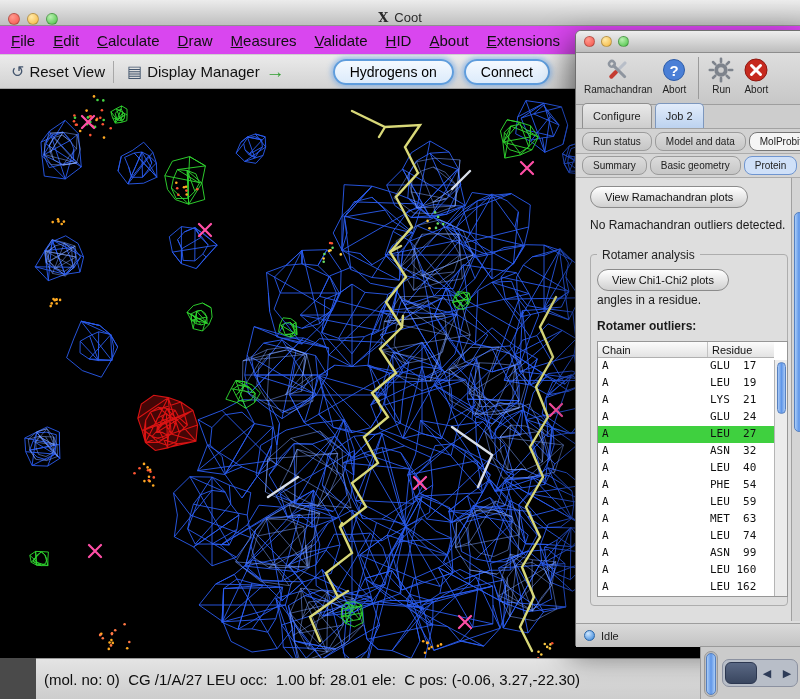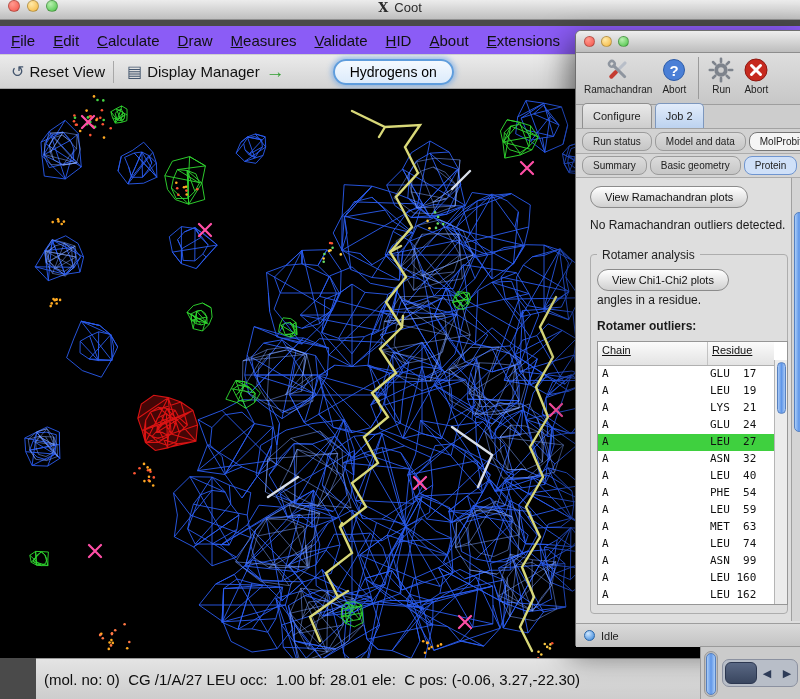--- a/index.html
+++ b/index.html
@@ -1,31 +1,31 @@
 <!DOCTYPE html>
 <html><head>
 <meta charset="utf-8">
 <style>
   *{margin:0;padding:0;box-sizing:border-box;}
   html,body{width:800px;height:699px;}
   body{font-family:"Liberation Sans",sans-serif;background:#222;}
   #canvas{position:relative;width:800px;height:699px;overflow:hidden;background:#4a4a4a;}
 
   
-  .coot-titlebar{position:absolute;left:0;top:0;width:800px;height:20px;
+  .coot-titlebar{position:absolute;left:0;top:0;width:800px;height:26px;
     background:linear-gradient(#ececec,#bfbfbf);border-bottom:1px solid #8f8f8f;
-    display:flex;align-items:flex-start;padding-left:8px;}
+    display:flex;align-items:flex-end;padding-left:8px;}
   .tl{width:12px;height:12px;border-radius:50%;display:inline-block;margin-right:7px;border:1px solid rgba(0,0,0,.25);}
   .tl.red{background:radial-gradient(circle at 35% 30%,#ff9a8f,#f5554a);}
   .tl.yellow{background:radial-gradient(circle at 35% 30%,#ffe9a8,#f5b63c);}
   .tl.green{background:radial-gradient(circle at 35% 30%,#b9f0b0,#47c242);}
   .coot-title{position:absolute;left:0;right:0;text-align:center;font-size:13px;color:#2a2a2a;}
   .x11{font-family:"DejaVu Serif",serif;font-weight:bold;margin-right:6px;}
 
-  .coot-menubar{position:absolute;left:0;top:26px;width:800px;height:29px;background:#8b5cf6;
+  .coot-menubar{position:absolute;left:0;top:26px;width:800px;height:29px;background:#d946ef;
     border-bottom:1px solid #cfcfcf;display:flex;align-items:center;padding-left:2px;}
   .menu-item{font-size:15px;color:#111;padding:4px 9px;cursor:default;white-space:nowrap;}
 
   .coot-toolbar{position:absolute;left:0;top:55px;width:800px;height:34px;
     background:linear-gradient(#ebebeb,#d2d2d2);border-bottom:1px solid #a5a5a5;
     display:flex;align-items:center;padding-left:6px;font-size:15px;color:#111;}
   .tb-icon{font-size:16px;color:#44566e;margin:0 5px;}
   .tb-sep{width:1px;height:22px;background:#a8a8a8;margin:0 8px;}
   .green-arrow{color:#2f9e2f;font-weight:bold;font-size:19px;margin:0 6px;}
   .pill{background:linear-gradient(#f4f9ff,#dcebfb);border:2px solid #5f9ddd;border-radius:14px;
@@ -69,21 +69,21 @@
     border-radius:12px;padding:4px 14px;font-size:11px;color:#111;white-space:nowrap;}
   .p-msg{margin-top:10px;font-size:12px;white-space:nowrap;}
 
   .rframe{border:1px solid #adadad;border-radius:4px;margin:22px 18px 0 0;padding:14px 6px 8px 6px;position:relative;}
   .rframe-label{position:absolute;top:-7px;left:6px;background:#dedede;padding:0 5px;font-size:12px;color:#222;white-space:nowrap;}
   .note{font-size:12px;white-space:nowrap;margin-top:2px;}
   .note.first{margin-top:10px;}
   .outliers{font-weight:bold;font-size:12px;margin-top:12px;}
 
   .rtable{margin-top:8px;width:191px;border:1px solid #969696;background:#fff;position:relative;padding-right:13px;}
-  .rt-head{display:flex;height:24px;background:linear-gradient(#fbfbfb,#e3e3e3);border-bottom:1px solid #b0b0b0;font-size:11px;color:#111;text-decoration:underline;}
+  .rt-head{display:flex;height:16px;background:linear-gradient(#fbfbfb,#e3e3e3);border-bottom:1px solid #b0b0b0;font-size:11px;color:#111;}
   .rt-head div{padding:2px 4px;border-right:1px solid #c3c3c3;white-space:nowrap;}
   .rt-h1{width:110px;}
   .rt-h2{flex:1;border-right:none !important;}
   .rt-row{display:flex;height:17px;font-family:"DejaVu Sans Mono",monospace;font-size:11px;white-space:pre;color:#111;}
   .rt-c1{width:110px;padding:1px 4px;}
   .rt-c2{flex:1;padding:1px 2px;}
   .rt-row.selected{background:#3fd03f;}
   .rt-scroll{position:absolute;top:18px;bottom:0;right:0;width:13px;background:#ececec;border-left:1px solid #b5b5b5;}
   .rt-thumb{position:absolute;top:2px;left:1.5px;width:9px;height:52px;border-radius:5px;
     background:linear-gradient(90deg,#a9c9f5,#5f96e8,#a9c9f5);border:1px solid #5580c0;}
@@ -133,20 +133,21 @@
     </div>
 
   <div class="coot-toolbar">
     <span class="tb-icon">↺</span>
     <span>Reset View</span>
     <span class="tb-sep"></span>
     <span class="tb-icon">▤</span>
     <span>Display Manager</span>
     <span class="green-arrow">→</span>
     <span class="pill hydro">Hydrogens on</span>
+    <span class="pill">Connect</span>
   </div>
 
   <div class="viewport">
     <svg id="scene-svg" width="800" height="569" viewBox="0 0 800 569">
       <path id="mesh-blue" fill="none" stroke-width="1" stroke-opacity="0.9" d="M79.7,60.0L81.3,77.9L65.3,90.0L44.3,87.1L41.9,66.6L41.0,53.1L49.6,42.0L65.1,31.3L78.3,44.6ZM73.9,60.0L73.4,71.3L62.7,75.3L49.2,78.6L43.5,66.0L45.8,54.8L51.8,45.8L63.0,43.1L70.4,51.3ZM43.5,66.0L70.4,51.3M45.8,54.8L81.3,77.9M63.0,43.1L70.4,51.3M41.9,66.6L65.3,90.0M49.2,78.6L49.2,78.6M78.3,44.6L70.4,51.3M73.9,60.0L65.3,90.0M51.8,45.8L81.3,77.9M43.5,66.0L62.7,75.3M43.5,66.0L65.1,31.3M65.3,90.0L49.6,42.0M49.6,42.0L45.8,54.8M41.0,53.1L63.0,43.1M156.4,74.0L156.9,88.2L143.6,94.2L127.9,95.0L118.0,82.0L121.3,67.2L132.7,61.3L143.7,53.2L152.8,63.3ZM151.8,74.0L148.1,80.8L142.5,88.3L131.7,88.3L128.7,78.1L124.6,68.4L134.2,64.0L141.9,63.0L148.9,66.6ZM128.7,78.1L131.7,88.3M142.5,88.3L141.9,63.0M127.9,95.0L141.9,63.0M151.8,74.0L148.9,66.6M148.9,66.6L156.4,74.0M142.5,88.3L156.4,74.0M156.9,88.2L134.2,64.0M127.9,95.0L152.8,63.3M121.3,67.2L118.0,82.0M141.9,63.0L127.9,95.0M148.9,66.6L131.7,88.3M156.9,88.2L134.2,64.0M141.9,63.0L156.9,88.2M265.7,58.0L263.0,66.4L255.9,74.3L244.7,72.4L236.1,64.2L240.7,53.5L247.2,48.0L255.3,45.0L265.2,47.8ZM262.4,58.0L258.6,62.7L254.9,68.8L248.7,65.4L245.0,60.9L243.7,54.6L247.6,48.6L254.8,47.6L261.6,50.8ZM265.2,47.8L255.3,45.0M244.7,72.4L263.0,66.4M236.1,64.2L243.7,54.6M247.6,48.6L254.9,68.8M247.2,48.0L261.6,50.8M254.9,68.8L254.9,68.8M244.7,72.4L265.7,58.0M248.7,65.4L265.2,47.8M240.7,53.5L247.2,48.0M254.9,68.8L245.0,60.9M247.2,48.0L261.6,50.8M262.4,58.0L248.7,65.4M255.3,45.0L265.7,58.0M83.6,168.0L80.0,183.1L65.1,185.4L48.3,191.7L35.2,177.8L44.8,161.8L53.0,152.3L65.7,146.8L78.1,154.5ZM80.6,168.0L74.3,178.3L65.1,185.4L55.1,180.0L46.3,173.7L44.6,161.7L52.1,150.8L64.4,154.5L73.5,158.4ZM35.2,177.8L74.3,178.3M73.5,158.4L44.6,161.7M65.1,185.4L52.1,150.8M64.4,154.5L74.3,178.3M53.0,152.3L46.3,173.7M73.5,158.4L80.0,183.1M65.1,185.4L80.6,168.0M48.3,191.7L52.1,150.8M65.1,185.4L35.2,177.8M65.1,185.4L74.3,178.3M52.1,150.8L65.1,185.4M48.3,191.7L44.6,161.7M83.6,168.0L52.1,150.8M217.2,156.0L206.1,167.9L196.2,179.6L181.3,174.6L172.4,163.1L169.3,147.7L181.4,137.6L194.9,139.5L204.7,145.4ZM208.2,156.0L202.8,165.1L194.8,171.9L183.1,171.4L181.8,159.7L177.6,150.7L184.4,142.9L195.1,138.5L200.9,148.5ZM200.9,148.5L181.8,159.7M181.8,159.7L181.3,174.6M181.3,174.6L181.4,137.6M195.1,138.5L217.2,156.0M217.2,156.0L172.4,163.1M181.8,159.7L177.6,150.7M194.9,139.5L200.9,148.5M181.3,174.6L172.4,163.1M195.1,138.5L184.4,142.9M194.9,139.5L208.2,156.0M195.1,138.5L194.8,171.9M217.2,156.0L196.2,179.6M202.8,165.1L206.1,167.9M117.7,258.0L111.5,271.0L101.3,288.2L82.4,281.6L66.6,268.7L73.7,249.9L81.1,232.2L99.8,236.5L110.6,245.7ZM113.7,258.0L112.0,271.5L98.4,271.6L89.1,270.0L80.0,263.8L80.2,252.2L89.6,246.9L98.7,242.8L110.9,245.5ZM111.5,271.0L81.1,232.2M98.7,242.8L98.4,271.6M89.1,270.0L110.9,245.5M81.1,232.2L99.8,236.5M111.5,271.0L89.1,270.0M80.2,252.2L98.4,271.6M81.1,232.2L110.6,245.7M99.8,236.5L110.6,245.7M89.6,246.9L98.4,271.6M81.1,232.2L99.8,236.5M112.0,271.5L110.6,245.7M110.6,245.7L117.7,258.0M98.7,242.8L98.7,242.8M59.5,356.0L59.9,369.3L47.7,377.1L32.1,376.5L25.7,362.7L24.8,349.0L36.6,343.1L47.2,337.9L59.4,343.1ZM56.0,356.0L54.8,365.1L46.6,370.9L37.1,368.0L29.7,361.2L33.1,352.0L37.0,343.8L46.3,343.2L56.3,345.7ZM54.8,365.1L25.7,362.7M47.7,377.1L56.0,356.0M59.9,369.3L54.8,365.1M36.6,343.1L59.9,369.3M59.4,343.1L59.5,356.0M59.5,356.0L24.8,349.0M54.8,365.1L33.1,352.0M36.6,343.1L32.1,376.5M33.1,352.0L33.1,352.0M54.8,365.1L32.1,376.5M29.7,361.2L56.0,356.0M56.0,356.0L29.7,361.2M59.9,369.3L37.0,343.8M567.7,36.0L563.0,55.3L544.8,63.3L530.6,52.3L515.7,44.8L517.7,27.9L525.9,11.6L543.8,14.2L561.5,17.9ZM559.1,36.0L553.6,47.4L542.3,48.9L531.3,51.1L526.1,41.0L521.1,29.1L533.6,24.9L543.5,16.2L550.2,27.4ZM533.6,24.9L561.5,17.9M517.7,27.9L543.8,14.2M553.6,47.4L543.8,14.2M543.5,16.2L559.1,36.0M543.8,14.2L521.1,29.1M550.2,27.4L544.8,63.3M553.6,47.4L526.1,41.0M550.2,27.4L530.6,52.3M544.8,63.3L525.9,11.6M559.1,36.0L533.6,24.9M563.0,55.3L567.7,36.0M559.1,36.0L559.1,36.0M542.3,48.9L544.8,63.3M591.2,70.0L587.1,78.5L579.6,84.8L569.1,83.7L564.2,74.7L562.5,64.7L569.4,56.8L579.9,53.6L592.2,57.2ZM586.5,70.0L583.8,75.7L579.1,82.2L570.0,82.1L567.8,73.4L568.5,66.9L571.1,59.7L579.3,56.7L584.7,63.6ZM568.5,66.9L587.1,78.5M587.1,78.5L579.3,56.7M564.2,74.7L569.4,56.8M564.2,74.7L591.2,70.0M579.1,82.2L567.8,73.4M569.1,83.7L564.2,74.7M584.7,63.6L592.2,57.2M587.1,78.5L562.5,64.7M562.5,64.7L587.1,78.5M569.1,83.7L579.3,56.7M569.4,56.8L579.9,53.6M586.5,70.0L568.5,66.9M568.5,66.9L591.2,70.0M460.4,96.0L465.2,116.3L446.8,125.2L430.0,128.7L411.2,128.5L394.7,116.4L386.7,96.0L402.5,80.1L411.4,63.7L430.0,52.0L449.1,63.0L458.3,79.7ZM460.9,96.0L449.3,107.2L441.2,115.4L430.0,127.5L417.0,118.6L407.8,108.8L408.8,96.0L409.1,84.0L416.2,72.2L430.0,64.2L442.2,74.9L457.4,80.2ZM446.8,125.2L460.4,96.0M430.0,128.7L458.3,79.7M457.4,80.2L411.2,128.5M407.8,108.8L430.0,127.5M449.3,107.2L430.0,64.2M411.2,128.5L458.3,79.7M430.0,64.2L449.1,63.0M430.0,128.7L465.2,116.3M430.0,52.0L417.0,118.6M408.8,96.0L409.1,84.0M402.5,80.1L430.0,127.5M446.8,125.2L411.2,128.5M460.4,96.0L460.4,96.0M386.7,96.0L460.9,96.0M402.5,80.1L430.0,128.7M465.2,116.3L402.5,80.1M407.8,108.8L430.0,127.5M412.9,144.0L403.0,161.9L399.2,191.2L372.0,188.5L350.9,180.6L342.0,161.3L333.2,144.0L342.1,126.7L344.1,95.7L372.0,97.2L395.0,104.1L422.2,115.0ZM411.5,144.0L392.9,156.1L385.5,167.5L372.0,175.7L360.2,164.5L341.8,161.4L347.1,144.0L344.4,128.0L354.1,112.9L372.0,108.3L385.2,121.1L392.6,132.1ZM342.1,126.7L412.9,144.0M350.9,180.6L344.4,128.0M344.4,128.0L372.0,97.2M342.1,126.7L341.8,161.4M344.4,128.0L372.0,97.2M403.0,161.9L399.2,191.2M354.1,112.9L422.2,115.0M372.0,188.5L392.9,156.1M342.0,161.3L399.2,191.2M422.2,115.0L341.8,161.4M411.5,144.0L412.9,144.0M344.4,128.0L341.8,161.4M342.1,126.7L372.0,97.2M344.4,128.0L385.2,121.1M341.8,161.4L342.0,161.3M412.9,144.0L372.0,108.3M360.2,164.5L372.0,175.7M340.5,204.0L332.3,221.5L320.9,236.7L302.0,255.1L276.7,247.8L269.7,222.6L268.4,204.0L266.5,183.5L286.0,176.3L302.0,161.4L327.0,160.7L341.1,181.4ZM336.4,204.0L331.1,220.8L319.7,234.7L302.0,239.4L285.0,233.5L274.1,220.1L280.2,204.0L274.4,188.1L286.1,176.4L302.0,174.9L317.9,176.5L329.8,188.0ZM327.0,160.7L317.9,176.5M327.0,160.7L317.9,176.5M280.2,204.0L340.5,204.0M286.1,176.4L286.1,176.4M285.0,233.5L302.0,255.1M302.0,239.4L332.3,221.5M331.1,220.8L266.5,183.5M276.7,247.8L285.0,233.5M302.0,161.4L302.0,174.9M331.1,220.8L319.7,234.7M302.0,161.4L302.0,174.9M269.7,222.6L268.4,204.0M302.0,161.4L286.1,176.4M302.0,174.9L329.8,188.0M302.0,174.9L302.0,161.4M302.0,161.4L280.2,204.0M302.0,161.4L319.7,234.7M487.7,166.0L475.0,189.6L457.1,206.0L434.0,206.9L405.1,216.1L402.6,184.1L385.1,166.0L393.1,142.4L408.4,121.6L434.0,115.6L462.3,117.0L470.5,144.9ZM475.2,166.0L459.8,180.9L453.4,199.6L434.0,199.3L420.1,190.1L400.2,185.5L397.2,166.0L410.0,152.1L417.1,136.8L434.0,128.6L451.5,135.8L460.3,150.8ZM457.1,206.0L457.1,206.0M410.0,152.1L393.1,142.4M434.0,128.6L460.3,150.8M457.1,206.0L410.0,152.1M451.5,135.8L410.0,152.1M385.1,166.0L420.1,190.1M475.2,166.0L457.1,206.0M434.0,206.9L459.8,180.9M385.1,166.0L460.3,150.8M451.5,135.8L460.3,150.8M417.1,136.8L487.7,166.0M460.3,150.8L475.0,189.6M402.6,184.1L462.3,117.0M434.0,128.6L470.5,144.9M434.0,206.9L410.0,152.1M405.1,216.1L460.3,150.8M385.1,166.0L475.2,166.0M528.7,138.0L524.2,156.6L513.4,175.0L492.0,190.0L475.6,166.5L461.3,155.7L446.3,138.0L462.9,121.2L472.1,103.5L492.0,106.3L511.3,104.6L530.3,115.9ZM515.0,138.0L523.5,156.2L503.9,158.6L492.0,164.9L474.4,168.4L465.0,153.6L456.5,138.0L465.1,122.5L477.0,112.0L492.0,105.1L507.1,111.8L518.4,122.8ZM492.0,106.3L465.0,153.6M513.4,175.0L523.5,156.2M465.0,153.6L528.7,138.0M475.6,166.5L477.0,112.0M477.0,112.0L511.3,104.6M503.9,158.6L503.9,158.6M465.1,122.5L446.3,138.0M462.9,121.2L477.0,112.0M492.0,105.1L456.5,138.0M492.0,106.3L515.0,138.0M446.3,138.0L523.5,156.2M524.2,156.6L475.6,166.5M511.3,104.6L465.1,122.5M513.4,175.0L446.3,138.0M513.4,175.0L518.4,122.8M492.0,190.0L465.0,153.6M492.0,190.0L492.0,106.3M392.4,226.0L384.8,244.9L371.5,259.8L352.0,277.8L328.9,266.0L320.7,244.1L300.3,226.0L319.7,207.4L329.5,187.0L352.0,177.9L370.3,194.3L397.6,199.7ZM382.7,226.0L378.6,241.3L364.5,247.6L352.0,264.8L338.5,249.3L321.8,243.4L324.3,226.0L324.7,210.3L339.4,204.2L352.0,195.1L365.0,203.4L387.8,205.4ZM321.8,243.4L339.4,204.2M319.7,207.4L329.5,187.0M300.3,226.0L382.7,226.0M339.4,204.2L321.8,243.4M338.5,249.3L365.0,203.4M378.6,241.3L300.3,226.0M321.8,243.4L352.0,277.8M387.8,205.4L397.6,199.7M397.6,199.7L392.4,226.0M378.6,241.3L378.6,241.3M364.5,247.6L338.5,249.3M392.4,226.0L319.7,207.4M329.5,187.0L339.4,204.2M352.0,277.8L352.0,195.1M397.6,199.7L328.9,266.0M339.4,204.2L352.0,195.1M397.6,199.7L384.8,244.9M487.8,246.0L470.4,273.9L448.3,291.6L422.0,301.8L398.3,287.0L367.9,277.3L371.5,246.0L380.6,222.1L394.8,198.8L422.0,180.9L448.3,200.4L457.4,225.6ZM460.3,246.0L454.9,265.0L441.4,279.6L422.0,289.7L403.7,277.7L393.0,262.8L380.3,246.0L395.5,230.7L401.7,210.8L422.0,218.2L443.7,208.4L457.1,225.7ZM371.5,246.0L394.8,198.8M403.7,277.7L398.3,287.0M457.1,225.7L403.7,277.7M441.4,279.6L394.8,198.8M393.0,262.8L441.4,279.6M380.6,222.1L395.5,230.7M394.8,198.8L441.4,279.6M448.3,291.6L367.9,277.3M457.1,225.7L401.7,210.8M443.7,208.4L371.5,246.0M422.0,180.9L441.4,279.6M457.4,225.6L457.4,225.6M380.6,222.1L394.8,198.8M422.0,218.2L380.6,222.1M395.5,230.7L395.5,230.7M457.1,225.7L380.6,222.1M457.4,225.6L380.3,246.0M538.8,226.0L530.1,248.0L520.1,274.7L492.0,282.9L465.1,272.6L448.9,250.9L434.6,226.0L446.1,199.5L463.0,175.7L492.0,180.1L516.4,183.7L529.0,204.7ZM530.7,226.0L517.5,240.7L509.9,256.9L492.0,258.6L475.4,254.8L460.1,244.4L464.5,226.0L468.1,212.2L477.9,201.6L492.0,193.3L511.5,192.3L518.8,210.6ZM477.9,201.6L475.4,254.8M530.1,248.0L492.0,193.3M529.0,204.7L529.0,204.7M529.0,204.7L492.0,193.3M520.1,274.7L509.9,256.9M446.1,199.5L465.1,272.6M516.4,183.7L492.0,193.3M492.0,258.6L448.9,250.9M446.1,199.5L517.5,240.7M492.0,180.1L468.1,212.2M446.1,199.5L520.1,274.7M434.6,226.0L529.0,204.7M492.0,282.9L518.8,210.6M492.0,282.9L520.1,274.7M465.1,272.6L434.6,226.0M468.1,212.2L463.0,175.7M434.6,226.0L446.1,199.5M593.3,188.0L580.1,208.8L568.7,230.7L544.0,222.4L521.0,227.8L505.5,210.2L501.0,188.0L515.4,171.5L525.4,155.7L544.0,156.1L559.5,161.1L572.3,171.6ZM565.9,188.0L568.9,202.4L561.4,218.1L544.0,219.6L527.5,216.6L517.2,203.5L516.6,188.0L523.3,176.0L532.3,167.8L544.0,166.4L560.2,159.9L568.4,173.9ZM560.2,159.9L527.5,216.6M521.0,227.8L527.5,216.6M572.3,171.6L560.2,159.9M568.9,202.4L544.0,222.4M544.0,222.4L544.0,156.1M568.7,230.7L559.5,161.1M580.1,208.8L505.5,210.2M544.0,219.6L559.5,161.1M568.7,230.7L544.0,219.6M517.2,203.5L521.0,227.8M580.1,208.8L565.9,188.0M532.3,167.8L560.2,159.9M572.3,171.6L544.0,156.1M568.9,202.4L544.0,219.6M572.3,171.6L544.0,219.6M568.9,202.4L523.3,176.0M568.9,202.4L501.0,188.0M327.4,286.0L316.4,305.9L300.3,317.7L282.0,329.6L264.1,317.0L249.0,305.0L244.8,286.0L247.2,265.9L254.0,237.6L282.0,249.2L303.4,248.9L328.7,259.1ZM317.5,286.0L314.0,304.5L299.9,317.1L282.0,323.6L268.9,308.7L261.0,298.1L254.3,286.0L251.4,268.3L263.6,254.1L282.0,250.8L296.1,261.6L315.6,266.6ZM261.0,298.1L247.2,265.9M251.4,268.3L316.4,305.9M317.5,286.0L254.3,286.0M327.4,286.0L244.8,286.0M328.7,259.1L282.0,249.2M328.7,259.1L254.0,237.6M249.0,305.0L303.4,248.9M254.3,286.0L314.0,304.5M316.4,305.9L282.0,323.6M263.6,254.1L263.6,254.1M282.0,250.8L316.4,305.9M300.3,317.7L316.4,305.9M327.4,286.0L315.6,266.6M303.4,248.9L249.0,305.0M282.0,329.6L296.1,261.6M296.1,261.6L263.6,254.1M282.0,250.8L254.3,286.0M403.2,306.0L400.4,334.0L375.0,345.9L352.0,368.5L326.8,349.6L304.3,333.6L289.6,306.0L295.2,273.2L319.5,249.7L352.0,252.0L382.4,253.3L408.9,273.2ZM386.4,306.0L380.9,322.7L370.8,338.6L352.0,343.6L333.3,338.4L318.8,325.2L323.2,306.0L319.1,287.0L334.8,276.2L352.0,277.5L369.2,276.2L389.6,284.3ZM386.4,306.0L319.1,287.0M304.3,333.6L408.9,273.2M369.2,276.2L380.9,322.7M400.4,334.0L369.2,276.2M323.2,306.0L352.0,343.6M318.8,325.2L352.0,368.5M352.0,277.5L382.4,253.3M319.1,287.0L333.3,338.4M352.0,343.6L319.1,287.0M375.0,345.9L333.3,338.4M289.6,306.0L334.8,276.2M370.8,338.6L380.9,322.7M352.0,368.5L375.0,345.9M386.4,306.0L289.6,306.0M370.8,338.6L319.1,287.0M304.3,333.6L319.1,287.0M304.3,333.6L289.6,306.0M475.4,316.0L458.4,337.0L451.1,366.4L422.0,356.7L403.1,348.7L380.2,340.1L370.8,316.0L383.3,293.6L392.6,265.1L422.0,253.2L441.9,281.5L465.7,290.8ZM452.3,316.0L448.7,331.4L441.5,349.7L422.0,344.6L402.8,349.3L394.8,331.7L384.7,316.0L385.4,294.9L403.1,283.3L422.0,277.7L442.7,280.2L451.1,299.2ZM422.0,344.6L394.8,331.7M448.7,331.4L475.4,316.0M370.8,316.0L441.9,281.5M458.4,337.0L422.0,253.2M442.7,280.2L402.8,349.3M422.0,277.7L403.1,348.7M441.9,281.5L422.0,253.2M441.9,281.5L422.0,253.2M465.7,290.8L384.7,316.0M403.1,283.3L370.8,316.0M465.7,290.8L383.3,293.6M422.0,277.7L441.5,349.7M392.6,265.1L394.8,331.7M422.0,253.2L422.0,344.6M441.5,349.7L422.0,344.6M370.8,316.0L422.0,253.2M403.1,283.3L392.6,265.1M528.0,296.0L523.3,314.1L520.8,345.9L492.0,349.4L472.1,330.4L452.8,318.6L434.5,296.0L453.1,273.6L470.3,258.4L492.0,238.8L514.7,256.8L537.3,269.8ZM519.1,296.0L519.2,311.7L505.7,319.7L492.0,335.0L474.3,326.6L467.5,310.1L468.2,296.0L470.7,283.7L476.6,269.3L492.0,259.7L510.1,264.6L515.8,282.3ZM492.0,349.4L470.7,283.7M519.2,311.7L492.0,335.0M519.2,311.7L467.5,310.1M467.5,310.1L519.2,311.7M492.0,349.4L519.1,296.0M528.0,296.0L515.8,282.3M476.6,269.3L476.6,269.3M434.5,296.0L476.6,269.3M492.0,259.7L519.2,311.7M474.3,326.6L537.3,269.8M514.7,256.8L452.8,318.6M453.1,273.6L520.8,345.9M492.0,335.0L434.5,296.0M434.5,296.0L520.8,345.9M472.1,330.4L476.6,269.3M476.6,269.3L492.0,349.4M537.3,269.8L528.0,296.0M590.3,266.0L592.4,291.6L568.9,302.2L548.0,305.8L530.6,296.1L504.1,291.3L514.1,266.0L515.2,247.1L522.4,221.7L548.0,219.9L572.8,223.1L575.8,250.0ZM574.1,266.0L576.7,282.5L564.8,295.2L548.0,287.5L530.7,295.9L519.8,282.3L514.9,266.0L522.4,251.2L536.8,246.6L548.0,234.8L562.2,241.4L576.3,249.7ZM530.7,295.9L576.3,249.7M519.8,282.3L530.7,295.9M519.8,282.3L574.1,266.0M514.1,266.0L562.2,241.4M530.6,296.1L522.4,221.7M536.8,246.6L564.8,295.2M548.0,219.9L548.0,219.9M522.4,221.7L519.8,282.3M592.4,291.6L504.1,291.3M568.9,302.2L514.9,266.0M515.2,247.1L515.2,247.1M514.9,266.0L548.0,287.5M592.4,291.6L519.8,282.3M574.1,266.0L592.4,291.6M562.2,241.4L504.1,291.3M576.7,282.5L548.0,305.8M574.1,266.0L548.0,305.8M276.9,356.0L276.4,375.9L258.8,385.0L242.0,409.0L225.0,385.5L197.5,381.7L207.4,356.0L198.1,330.7L222.0,321.4L242.0,310.7L267.8,311.3L279.5,334.3ZM271.7,356.0L269.4,371.8L258.4,384.4L242.0,377.9L225.4,384.7L222.1,367.5L210.1,356.0L211.9,338.6L224.6,325.8L242.0,323.2L254.4,334.6L272.8,338.2ZM222.0,321.4L276.4,375.9M242.0,377.9L207.4,356.0M197.5,381.7L254.4,334.6M207.4,356.0L210.1,356.0M207.4,356.0L225.0,385.5M197.5,381.7L269.4,371.8M242.0,310.7L254.4,334.6M258.8,385.0L271.7,356.0M276.9,356.0L279.5,334.3M242.0,409.0L258.8,385.0M254.4,334.6L225.0,385.5M271.7,356.0L258.4,384.4M225.4,384.7L254.4,334.6M225.4,384.7L272.8,338.2M224.6,325.8L224.6,325.8M198.1,330.7L211.9,338.6M276.9,356.0L267.8,311.3M353.7,386.0L350.8,408.4L336.9,429.1L312.0,438.2L287.6,428.3L276.2,406.7L256.1,386.0L260.6,356.4L286.1,341.1L312.0,334.6L343.9,330.7L354.4,361.5ZM343.1,386.0L346.8,406.1L333.1,422.5L312.0,414.3L295.3,414.8L280.0,404.5L269.1,386.0L280.7,368.0L293.9,354.7L312.0,355.1L334.4,347.3L349.0,364.6ZM343.9,330.7L353.7,386.0M293.9,354.7L269.1,386.0M343.9,330.7L295.3,414.8M276.2,406.7L334.4,347.3M280.0,404.5L354.4,361.5M295.3,414.8L333.1,422.5M312.0,355.1L293.9,354.7M312.0,414.3L287.6,428.3M312.0,438.2L312.0,414.3M336.9,429.1L276.2,406.7M354.4,361.5L353.7,386.0M287.6,428.3L336.9,429.1M343.9,330.7L312.0,414.3M280.0,404.5L287.6,428.3M353.7,386.0L312.0,355.1M295.3,414.8L293.9,354.7M312.0,414.3L312.0,438.2M432.7,396.0L429.5,423.4L406.1,437.7L382.0,451.6L349.4,452.4L336.2,422.5L322.3,396.0L328.2,364.9L353.9,347.3L382.0,344.5L404.6,356.9L430.4,368.1ZM423.2,396.0L413.6,414.3L404.4,434.8L382.0,430.0L362.6,429.6L355.5,411.3L350.6,396.0L343.4,373.7L363.6,364.1L382.0,358.6L400.7,363.6L409.6,380.1ZM423.2,396.0L400.7,363.6M409.6,380.1L343.4,373.7M355.5,411.3L413.6,414.3M406.1,437.7L382.0,344.5M404.4,434.8L382.0,358.6M404.4,434.8L409.6,380.1M363.6,364.1L409.6,380.1M362.6,429.6L328.2,364.9M322.3,396.0L382.0,451.6M355.5,411.3L382.0,344.5M353.9,347.3L406.1,437.7M404.4,434.8L404.4,434.8M432.7,396.0L382.0,430.0M409.6,380.1L413.6,414.3M382.0,344.5L349.4,452.4M355.5,411.3L406.1,437.7M343.4,373.7L404.6,356.9M513.5,386.0L505.0,416.6L471.4,419.6L452.0,433.3L426.6,430.0L415.0,407.4L407.6,386.0L415.6,365.0L420.5,331.5L452.0,337.1L482.8,332.7L504.5,355.7ZM490.3,386.0L482.5,403.6L472.6,421.6L452.0,421.9L437.1,411.8L420.0,404.5L415.8,386.0L429.1,372.8L435.0,356.6L452.0,354.8L465.4,362.7L477.0,371.6ZM505.0,416.6L452.0,337.1M420.5,331.5L482.5,403.6M415.0,407.4L482.5,403.6M477.0,371.6L490.3,386.0M452.0,433.3L472.6,421.6M465.4,362.7L452.0,433.3M452.0,354.8L415.8,386.0M504.5,355.7L426.6,430.0M482.5,403.6L477.0,371.6M513.5,386.0L452.0,354.8M477.0,371.6L407.6,386.0M437.1,411.8L420.0,404.5M407.6,386.0L482.8,332.7M415.0,407.4L452.0,433.3M420.5,331.5L490.3,386.0M505.0,416.6L452.0,433.3M452.0,433.3L415.0,407.4M577.0,356.0L554.9,375.0L544.8,395.4L522.0,398.8L495.2,402.4L483.4,378.3L476.6,356.0L475.5,329.2L498.0,314.4L522.0,314.9L539.4,325.9L551.9,338.7ZM554.1,356.0L549.0,371.6L540.2,387.6L522.0,379.5L505.7,384.2L496.9,370.5L494.9,356.0L495.3,340.6L505.9,328.2L522.0,321.1L537.5,329.2L552.8,338.2ZM540.2,387.6L495.2,402.4M551.9,338.7L544.8,395.4M522.0,398.8L505.7,384.2M554.9,375.0L498.0,314.4M549.0,371.6L537.5,329.2M483.4,378.3L495.2,402.4M522.0,321.1L495.2,402.4M483.4,378.3L476.6,356.0M544.8,395.4L522.0,314.9M552.8,338.2L552.8,338.2M495.2,402.4L522.0,379.5M551.9,338.7L549.0,371.6M476.6,356.0L498.0,314.4M495.2,402.4L552.8,338.2M540.2,387.6L522.0,314.9M552.8,338.2L549.0,371.6M495.3,340.6L522.0,321.1M599.9,316.0L596.9,342.0L570.9,343.7L547.8,347.6L526.0,330.6L533.2,304.1L547.9,284.6L572.0,282.0L594.6,292.0ZM591.3,316.0L582.8,330.1L571.0,344.6L552.5,339.4L542.2,324.7L546.0,308.7L552.6,292.8L571.3,285.9L587.7,297.8ZM542.2,324.7L571.0,344.6M571.0,344.6L526.0,330.6M596.9,342.0L591.3,316.0M571.3,285.9L552.6,292.8M546.0,308.7L547.8,347.6M546.0,308.7L594.6,292.0M571.0,344.6L596.9,342.0M591.3,316.0L526.0,330.6M582.8,330.1L571.0,344.6M546.0,308.7L571.3,285.9M594.6,292.0L582.8,330.1M552.5,339.4L571.3,285.9M599.9,316.0L594.6,292.0M247.2,426.0L251.2,448.7L236.4,468.2L212.0,476.8L193.6,457.9L174.3,447.8L177.4,426.0L173.5,403.8L189.9,387.7L212.0,388.1L229.3,396.1L250.8,403.6ZM239.0,426.0L236.9,440.4L229.3,455.9L212.0,455.0L195.2,455.1L187.7,440.1L190.4,426.0L193.4,415.2L200.4,405.9L212.0,401.4L225.2,403.1L230.8,415.2ZM193.4,415.2L247.2,426.0M212.0,401.4L174.3,447.8M195.2,455.1L230.8,415.2M187.7,440.1L200.4,405.9M187.7,440.1L236.4,468.2M225.2,403.1L212.0,388.1M239.0,426.0L193.6,457.9M229.3,396.1L230.8,415.2M190.4,426.0L173.5,403.8M200.4,405.9L212.0,388.1M212.0,388.1L212.0,476.8M189.9,387.7L225.2,403.1M212.0,455.0L229.3,455.9M212.0,455.0L236.9,440.4M193.6,457.9L239.0,426.0M251.2,448.7L190.4,426.0M189.9,387.7L229.3,455.9M340.0,456.0L331.2,484.4L303.3,492.9L282.0,511.7L261.4,491.7L243.1,478.4L220.8,456.0L247.2,435.9L259.0,416.2L282.0,418.2L313.6,401.2L331.5,427.4ZM319.8,456.0L316.0,475.7L297.5,482.8L282.0,492.1L261.8,491.1L245.4,477.1L250.7,456.0L255.6,440.8L266.1,428.4L282.0,428.1L299.7,425.4L314.9,437.0ZM331.2,484.4L331.2,484.4M313.6,401.2L297.5,482.8M220.8,456.0L313.6,401.2M282.0,418.2L220.8,456.0M299.7,425.4L282.0,492.1M245.4,477.1L340.0,456.0M245.4,477.1L299.7,425.4M247.2,435.9L303.3,492.9M303.3,492.9L261.4,491.7M261.8,491.1L243.1,478.4M245.4,477.1L297.5,482.8M266.1,428.4L282.0,511.7M261.4,491.7L250.7,456.0M313.6,401.2L243.1,478.4M255.6,440.8L245.4,477.1M316.0,475.7L313.6,401.2M303.3,492.9L282.0,511.7M396.9,476.0L401.0,504.3L374.0,514.2L352.0,523.9L322.6,527.0L308.1,501.3L288.4,476.0L315.3,454.8L327.9,434.2L352.0,421.1L376.5,433.6L403.4,446.3ZM388.6,476.0L385.2,495.2L372.5,511.6L352.0,514.2L333.4,508.1L316.2,496.7L315.6,476.0L326.1,461.1L334.2,445.2L352.0,445.4L370.4,444.1L382.7,458.3ZM352.0,523.9L352.0,514.2M327.9,434.2L288.4,476.0M352.0,523.9L352.0,421.1M333.4,508.1L352.0,523.9M372.5,511.6L326.1,461.1M352.0,421.1L385.2,495.2M403.4,446.3L374.0,514.2M352.0,445.4L372.5,511.6M288.4,476.0L374.0,514.2M352.0,523.9L308.1,501.3M288.4,476.0L308.1,501.3M374.0,514.2L322.6,527.0M370.4,444.1L322.6,527.0M385.2,495.2L322.6,527.0M352.0,523.9L376.5,433.6M326.1,461.1L288.4,476.0M333.4,508.1L385.2,495.2M470.2,466.0L469.7,493.5L444.7,505.3L422.0,521.2L399.8,504.4L373.1,494.3L359.7,466.0L387.3,446.0L398.2,424.7L422.0,407.8L449.5,418.5L466.6,440.2ZM447.5,466.0L452.9,483.8L440.1,497.4L422.0,492.5L401.8,501.0L387.6,485.9L389.9,466.0L398.9,452.7L405.6,437.5L422.0,429.7L435.8,442.0L451.3,449.1ZM401.8,501.0L387.3,446.0M422.0,521.2L405.6,437.5M452.9,483.8L405.6,437.5M389.9,466.0L422.0,407.8M452.9,483.8L449.5,418.5M359.7,466.0L387.3,446.0M399.8,504.4L422.0,407.8M387.6,485.9L405.6,437.5M387.3,446.0L447.5,466.0M440.1,497.4L398.2,424.7M405.6,437.5L447.5,466.0M447.5,466.0L359.7,466.0M422.0,429.7L398.9,452.7M422.0,407.8L373.1,494.3M451.3,449.1L398.9,452.7M359.7,466.0L422.0,492.5M401.8,501.0L452.9,483.8M537.2,446.0L525.8,466.7L510.3,481.1L490.0,481.3L464.7,489.9L443.5,472.9L455.4,446.0L448.6,422.1L467.4,406.8L490.0,390.6L509.9,411.5L530.4,422.6ZM528.2,446.0L521.9,464.4L505.4,472.8L490.0,472.7L476.1,470.1L461.5,462.5L458.7,446.0L466.9,432.7L473.1,416.7L490.0,408.4L503.6,422.5L512.5,433.0ZM467.4,406.8L490.0,481.3M525.8,466.7L467.4,406.8M521.9,464.4L490.0,408.4M509.9,411.5L512.5,433.0M503.6,422.5L466.9,432.7M467.4,406.8L448.6,422.1M464.7,489.9L490.0,481.3M537.2,446.0L490.0,390.6M509.9,411.5L490.0,472.7M503.6,422.5L473.1,416.7M473.1,416.7L490.0,472.7M512.5,433.0L476.1,470.1M512.5,433.0L448.6,422.1M530.4,422.6L473.1,416.7M490.0,390.6L443.5,472.9M521.9,464.4L505.4,472.8M509.9,411.5L510.3,481.1M592.5,416.0L588.4,439.3L572.1,457.7L548.0,455.5L525.6,454.8L510.1,437.9L497.3,416.0L504.7,391.0L532.5,389.1L548.0,378.8L566.6,383.8L582.0,396.4ZM573.8,416.0L571.6,429.6L560.6,437.9L548.0,438.4L534.6,439.2L527.6,427.8L518.6,416.0L528.1,404.5L531.8,387.9L548.0,386.2L560.7,394.0L572.0,402.2ZM525.6,454.8L504.7,391.0M531.8,387.9L592.5,416.0M548.0,378.8L572.0,402.2M548.0,378.8L571.6,429.6M518.6,416.0L548.0,386.2M531.8,387.9L504.7,391.0M527.6,427.8L572.1,457.7M548.0,438.4L504.7,391.0M588.4,439.3L504.7,391.0M527.6,427.8L573.8,416.0M531.8,387.9L571.6,429.6M592.5,416.0L528.1,404.5M504.7,391.0L588.4,439.3M525.6,454.8L548.0,455.5M525.6,454.8L518.6,416.0M588.4,439.3L548.0,438.4M528.1,404.5L582.0,396.4M285.4,516.0L292.8,539.6L277.2,559.6L252.0,563.0L231.0,552.4L223.0,532.8L199.0,516.0L215.7,495.0L234.3,485.4L252.0,470.9L275.2,475.8L291.5,493.2ZM279.5,516.0L275.8,529.7L267.7,543.2L252.0,539.9L238.0,540.3L222.0,533.3L223.4,516.0L223.6,499.6L237.0,490.0L252.0,494.1L263.4,496.2L282.6,498.3ZM222.0,533.3L263.4,496.2M263.4,496.2L223.6,499.6M252.0,494.1L238.0,540.3M275.8,529.7L223.0,532.8M222.0,533.3L223.6,499.6M238.0,540.3L252.0,494.1M222.0,533.3L252.0,470.9M223.6,499.6L222.0,533.3M223.0,532.8L285.4,516.0M234.3,485.4L277.2,559.6M279.5,516.0L238.0,540.3M223.6,499.6L282.6,498.3M223.0,532.8L223.4,516.0M199.0,516.0L285.4,516.0M215.7,495.0L234.3,485.4M282.6,498.3L252.0,539.9M215.7,495.0L263.4,496.2M379.7,536.0L367.0,562.0L348.8,582.4L322.0,590.5L298.7,576.3L283.3,558.3L281.6,536.0L275.9,509.4L302.3,501.9L322.0,480.4L340.6,503.8L370.7,507.9ZM350.7,536.0L349.1,551.6L335.9,560.1L322.0,570.0L310.2,556.5L294.4,551.9L294.6,536.0L288.4,516.6L305.0,506.6L322.0,500.9L341.2,502.8L350.7,519.5ZM310.2,556.5L294.6,536.0M350.7,519.5L305.0,506.6M335.9,560.1L283.3,558.3M335.9,560.1L294.4,551.9M322.0,590.5L367.0,562.0M302.3,501.9L350.7,536.0M275.9,509.4L298.7,576.3M340.6,503.8L350.7,519.5M335.9,560.1L294.4,551.9M322.0,570.0L379.7,536.0M298.7,576.3L288.4,516.6M340.6,503.8L322.0,480.4M370.7,507.9L298.7,576.3M322.0,590.5L281.6,536.0M275.9,509.4L322.0,570.0M348.8,582.4L322.0,480.4M370.7,507.9L281.6,536.0M432.6,536.0L427.8,556.7L421.2,586.5L392.0,573.6L365.0,582.8L343.3,564.1L345.6,536.0L353.2,513.6L365.1,489.4L392.0,481.6L409.7,505.3L433.2,512.2ZM416.3,536.0L419.9,552.1L411.2,569.3L392.0,561.6L378.0,560.3L367.1,550.4L364.0,536.0L362.5,519.0L378.5,512.6L392.0,511.4L405.9,511.9L422.4,518.4ZM422.4,518.4L353.2,513.6M422.4,518.4L378.5,512.6M392.0,561.6L422.4,518.4M433.2,512.2L392.0,511.4M367.1,550.4L364.0,536.0M367.1,550.4L432.6,536.0M365.0,582.8L392.0,481.6M392.0,481.6L365.1,489.4M378.0,560.3L367.1,550.4M365.1,489.4L392.0,511.4M392.0,561.6L433.2,512.2M416.3,536.0L419.9,552.1M405.9,511.9L409.7,505.3M365.0,582.8L378.5,512.6M365.1,489.4L432.6,536.0M432.6,536.0L392.0,481.6M409.7,505.3L427.8,556.7M508.1,516.0L500.1,539.2L483.7,557.1L460.0,551.6L433.8,561.4L426.9,535.1L407.2,516.0L413.8,489.4L438.4,478.6L460.0,467.2L480.2,481.0L503.4,491.0ZM493.0,516.0L492.8,534.9L472.7,538.1L460.0,552.0L447.6,537.5L427.0,535.1L422.5,516.0L439.9,504.4L443.4,487.2L460.0,480.4L476.0,488.3L492.6,497.2ZM503.4,491.0L439.9,504.4M438.4,478.6L508.1,516.0M500.1,539.2L493.0,516.0M480.2,481.0L472.7,538.1M483.7,557.1L460.0,552.0M500.1,539.2L476.0,488.3M492.6,497.2L407.2,516.0M422.5,516.0L492.6,497.2M407.2,516.0L492.6,497.2M438.4,478.6L508.1,516.0M427.0,535.1L476.0,488.3M483.7,557.1L407.2,516.0M438.4,478.6L472.7,538.1M492.8,534.9L407.2,516.0M500.1,539.2L433.8,561.4M433.8,561.4L407.2,516.0M443.4,487.2L438.4,478.6M563.4,496.0L565.9,517.9L543.6,523.0L528.0,543.9L503.2,539.0L499.3,512.5L494.2,496.0L490.4,474.3L511.9,468.1L528.0,462.3L548.4,460.6L565.0,474.6ZM549.5,496.0L551.9,509.8L539.7,516.2L528.0,522.7L515.2,518.1L500.2,512.1L505.6,496.0L498.5,479.0L513.6,471.1L528.0,461.9L541.2,473.1L555.1,480.4ZM565.0,474.6L498.5,479.0M503.2,539.0L505.6,496.0M494.2,496.0L500.2,512.1M541.2,473.1L515.2,518.1M515.2,518.1L503.2,539.0M541.2,473.1L541.2,473.1M565.9,517.9L499.3,512.5M539.7,516.2L539.7,516.2M511.9,468.1L513.6,471.1M528.0,543.9L513.6,471.1M505.6,496.0L543.6,523.0M513.6,471.1L539.7,516.2M515.2,518.1L528.0,522.7M528.0,461.9L511.9,468.1M539.7,516.2L543.6,523.0M503.2,539.0L541.2,473.1M565.9,517.9L528.0,522.7M602.7,466.0L594.0,489.5L572.4,502.1L550.3,493.2L541.9,474.8L540.0,456.6L548.2,435.2L572.5,428.9L593.1,443.3ZM589.8,466.0L581.9,479.3L570.4,490.7L555.4,484.4L546.5,473.1L544.4,458.2L557.2,450.8L570.9,438.4L582.2,452.4ZM572.4,502.1L541.9,474.8M589.8,466.0L582.2,452.4M570.9,438.4L541.9,474.8M550.3,493.2L546.5,473.1M581.9,479.3L541.9,474.8M570.4,490.7L570.9,438.4M570.9,438.4L550.3,493.2M550.3,493.2L557.2,450.8M602.7,466.0L555.4,484.4M544.4,458.2L602.7,466.0M594.0,489.5L602.7,466.0M540.0,456.6L546.5,473.1M541.9,474.8L582.2,452.4" stroke="#2a5cf0"></path>
       <path id="mesh-blue2" fill="none" stroke-width="0.7" stroke-opacity="0.75" d="M80.4,60.0L76.6,73.9L62.8,75.9L51.0,75.6L44.5,65.6L44.5,54.4L50.9,44.2L62.9,43.3L77.0,45.7ZM76.5,60.0L69.1,67.6L62.9,76.2L53.7,70.8L50.2,63.6L49.4,56.1L53.5,48.7L62.5,46.1L69.8,51.8ZM44.5,65.6L44.5,65.6M53.5,48.7L76.6,73.9M49.4,56.1L53.7,70.8M62.9,43.3L50.2,63.6M76.6,73.9L62.8,75.9M76.6,73.9L44.5,65.6M77.0,45.7L76.5,60.0M62.9,76.2L76.6,73.9M62.9,43.3L50.2,63.6M62.8,75.9L76.6,73.9M69.8,51.8L62.5,46.1M49.4,56.1L53.5,48.7M50.9,44.2L62.9,43.3M76.0,168.0L73.8,177.9L65.4,187.0L52.5,184.4L46.4,173.7L45.6,162.0L52.1,150.8L64.5,153.6L75.1,157.0ZM72.2,168.0L72.5,176.8L64.5,182.4L55.4,179.5L49.3,172.6L47.5,162.7L55.5,156.8L64.4,154.4L71.7,159.8ZM76.0,168.0L45.6,162.0M45.6,162.0L49.3,172.6M55.5,156.8L47.5,162.7M75.1,157.0L46.4,173.7M55.4,179.5L75.1,157.0M55.4,179.5L76.0,168.0M45.6,162.0L73.8,177.9M52.5,184.4L64.5,153.6M65.4,187.0L49.3,172.6M75.1,157.0L49.3,172.6M46.4,173.7L45.6,162.0M64.4,154.4L71.7,159.8M47.5,162.7L76.0,168.0M57.0,356.0L57.6,367.4L46.7,371.6L35.8,370.3L29.9,361.1L28.2,350.3L36.5,343.0L46.9,339.7L53.7,347.9ZM54.2,356.0L53.0,363.6L46.0,367.5L38.6,365.4L36.1,358.9L35.7,353.0L39.0,347.3L45.5,347.6L53.5,348.0ZM45.5,347.6L57.6,367.4M39.0,347.3L54.2,356.0M54.2,356.0L46.9,339.7M53.7,347.9L54.2,356.0M46.9,339.7L36.5,343.0M53.0,363.6L36.5,343.0M46.9,339.7L35.7,353.0M39.0,347.3L28.2,350.3M35.7,353.0L54.2,356.0M53.7,347.9L53.7,347.9M39.0,347.3L57.6,367.4M54.2,356.0L39.0,347.3M29.9,361.1L35.8,370.3M457.6,96.0L455.1,117.1L435.1,124.6L413.8,124.0L393.9,109.1L407.0,87.6L416.6,72.7L434.7,69.2L460.0,70.9ZM456.1,96.0L446.4,109.8L433.0,113.2L416.8,118.9L411.1,102.9L412.2,89.5L421.8,81.8L433.2,78.0L445.2,83.2ZM457.6,96.0L457.6,96.0M433.0,113.2L457.6,96.0M421.8,81.8L421.8,81.8M407.0,87.6L416.8,118.9M457.6,96.0L433.0,113.2M455.1,117.1L456.1,96.0M416.6,72.7L433.0,113.2M433.2,78.0L456.1,96.0M455.1,117.1L460.0,70.9M446.4,109.8L411.1,102.9M433.0,113.2L435.1,124.6M455.1,117.1L416.8,118.9M433.0,113.2L446.4,109.8M473.0,166.0L462.3,189.8L438.9,193.7L413.6,201.3L400.3,178.3L396.1,152.2L416.9,136.5L440.2,130.8L463.0,141.6ZM459.8,166.0L454.1,182.9L438.9,193.6L422.1,186.5L411.8,174.1L414.4,158.9L422.0,145.2L437.7,144.8L458.8,145.2ZM438.9,193.6L400.3,178.3M400.3,178.3L437.7,144.8M454.1,182.9L422.1,186.5M473.0,166.0L422.1,186.5M414.4,158.9L413.6,201.3M422.1,186.5L458.8,145.2M462.3,189.8L458.8,145.2M459.8,166.0L440.2,130.8M413.6,201.3L459.8,166.0M458.8,145.2L437.7,144.8M400.3,178.3L422.0,145.2M422.1,186.5L473.0,166.0M414.4,158.9L422.1,186.5M470.2,246.0L457.1,275.5L430.1,292.0L398.2,287.2L380.5,261.1L384.4,232.3L399.9,207.7L428.8,207.2L461.0,213.3ZM446.5,246.0L442.5,263.2L426.3,270.5L405.5,274.5L394.1,256.2L396.5,236.7L406.9,219.9L428.1,211.6L444.9,226.8ZM470.2,246.0L399.9,207.7M470.2,246.0L380.5,261.1M446.5,246.0L406.9,219.9M428.1,211.6L428.1,211.6M430.1,292.0L446.5,246.0M380.5,261.1L426.3,270.5M380.5,261.1L405.5,274.5M444.9,226.8L384.4,232.3M384.4,232.3L446.5,246.0M444.9,226.8L384.4,232.3M428.1,211.6L396.5,236.7M399.9,207.7L406.9,219.9M461.0,213.3L430.1,292.0M311.8,286.0L313.0,312.0L288.7,324.2L265.6,314.4L242.3,300.4L242.9,271.8L267.3,260.5L286.9,258.1L306.7,265.3ZM302.8,286.0L301.5,302.3L285.5,305.7L267.1,311.8L256.8,295.2L258.9,277.6L269.7,264.6L286.4,261.0L304.9,266.8ZM302.8,286.0L306.7,265.3M267.1,311.8L313.0,312.0M286.4,261.0L242.9,271.8M267.3,260.5L242.3,300.4M286.9,258.1L306.7,265.3M301.5,302.3L311.8,286.0M311.8,286.0L285.5,305.7M304.9,266.8L285.5,305.7M267.1,311.8L269.7,264.6M286.9,258.1L306.7,265.3M285.5,305.7L302.8,286.0M242.9,271.8L306.7,265.3M306.7,265.3L302.8,286.0M525.8,296.0L519.1,318.8L497.2,325.4L475.2,325.1L449.9,311.3L449.2,280.4L470.3,258.5L498.7,258.1L520.6,272.0ZM512.9,296.0L513.0,313.6L495.8,317.3L479.6,317.5L469.0,304.4L474.3,289.5L479.2,273.8L495.8,274.5L515.2,276.6ZM449.2,280.4L497.2,325.4M515.2,276.6L495.8,317.3M519.1,318.8L475.2,325.1M449.2,280.4L495.8,317.3M449.2,280.4L498.7,258.1M479.6,317.5L475.2,325.1M498.7,258.1L475.2,325.1M449.2,280.4L479.2,273.8M497.2,325.4L519.1,318.8M469.0,304.4L519.1,318.8M479.6,317.5L479.2,273.8M515.2,276.6L519.1,318.8M469.0,304.4L520.6,272.0M343.0,386.0L351.2,418.9L317.3,416.0L294.0,417.1L265.4,403.0L267.8,369.9L290.9,349.4L319.8,342.0L342.1,360.7ZM337.0,386.0L330.5,401.5L317.6,417.6L298.9,408.7L280.1,397.6L290.1,378.0L297.1,360.3L315.6,365.3L337.6,364.5ZM290.1,378.0L297.1,360.3M343.0,386.0L343.0,386.0M267.8,369.9L337.6,364.5M294.0,417.1L280.1,397.6M297.1,360.3L294.0,417.1M337.6,364.5L319.8,342.0M317.6,417.6L343.0,386.0M351.2,418.9L267.8,369.9M315.6,365.3L337.0,386.0M337.6,364.5L317.6,417.6M265.4,403.0L267.8,369.9M290.9,349.4L315.6,365.3M297.1,360.3L343.0,386.0M563.5,356.0L554.6,383.3L527.7,388.5L502.9,389.2L491.4,367.1L485.0,342.5L503.9,324.6L529.2,314.9L541.9,339.3ZM543.8,356.0L542.3,373.0L526.3,380.5L507.7,380.7L501.0,363.6L500.1,348.0L510.5,336.0L525.4,337.0L537.8,342.7ZM510.5,336.0L542.3,373.0M507.7,380.7L491.4,367.1M507.7,380.7L510.5,336.0M501.0,363.6L485.0,342.5M500.1,348.0L510.5,336.0M563.5,356.0L527.7,388.5M542.3,373.0L541.9,339.3M500.1,348.0L537.8,342.7M563.5,356.0L500.1,348.0M554.6,383.3L541.9,339.3M526.3,380.5L500.1,348.0M507.7,380.7L526.3,380.5M543.8,356.0L537.8,342.7M311.6,456.0L309.0,478.6L289.2,496.6L260.9,492.6L235.6,472.9L252.1,445.1L266.6,429.4L289.0,416.3L319.8,424.3ZM305.7,456.0L307.4,477.3L286.0,478.5L269.0,478.6L251.6,467.1L257.3,447.0L267.0,430.0L286.5,430.5L303.8,437.7ZM307.4,477.3L305.7,456.0M267.0,430.0L319.8,424.3M319.8,424.3L269.0,478.6M307.4,477.3L267.0,430.0M260.9,492.6L260.9,492.6M311.6,456.0L269.0,478.6M309.0,478.6L305.7,456.0M252.1,445.1L289.2,496.6M286.0,478.5L311.6,456.0M303.8,437.7L257.3,447.0M307.4,477.3L289.0,416.3M289.0,416.3L319.8,424.3M235.6,472.9L309.0,478.6M519.1,446.0L517.6,469.1L496.9,485.1L469.8,481.0L455.6,458.5L456.5,433.8L476.3,422.3L496.0,412.0L519.4,421.4ZM511.4,446.0L508.0,461.1L493.8,467.5L479.5,464.1L469.3,453.5L467.9,438.0L475.7,421.3L494.4,421.1L512.0,427.6ZM455.6,458.5L467.9,438.0M469.3,453.5L455.6,458.5M512.0,427.6L519.1,446.0M496.0,412.0L496.0,412.0M455.6,458.5L456.5,433.8M494.4,421.1L512.0,427.6M519.1,446.0L455.6,458.5M496.9,485.1L469.8,481.0M519.1,446.0L519.1,446.0M469.3,453.5L496.0,412.0M519.1,446.0L519.1,446.0M512.0,427.6L475.7,421.3M519.4,421.4L519.1,446.0M363.1,536.0L344.8,555.2L326.8,563.5L300.3,573.6L292.9,546.6L289.9,524.3L300.8,499.2L327.9,502.5L353.6,509.5ZM343.2,536.0L336.2,547.9L326.8,563.1L308.2,559.9L299.6,544.1L302.4,528.9L308.7,512.9L326.4,511.3L342.4,518.9ZM308.2,559.9L327.9,502.5M299.6,544.1L343.2,536.0M308.7,512.9L344.8,555.2M326.8,563.1L300.8,499.2M299.6,544.1L289.9,524.3M326.8,563.1L363.1,536.0M327.9,502.5L302.4,528.9M342.4,518.9L343.2,536.0M300.8,499.2L302.4,528.9M327.9,502.5L326.8,563.1M326.8,563.1L289.9,524.3M289.9,524.3L353.6,509.5M292.9,546.6L353.6,509.5M552.0,496.0L556.7,520.1L534.3,531.8L509.9,527.3L498.9,506.6L502.3,486.7L510.2,465.1L532.5,470.8L555.8,472.7ZM551.6,496.0L542.0,507.7L532.6,522.0L518.3,512.8L504.7,504.5L507.3,488.5L516.4,476.0L532.0,473.4L545.3,481.5ZM532.0,473.4L532.6,522.0M555.8,472.7L498.9,506.6M518.3,512.8L502.3,486.7M532.6,522.0L510.2,465.1M555.8,472.7L545.3,481.5M498.9,506.6L532.6,522.0M516.4,476.0L509.9,527.3M551.6,496.0L510.2,465.1M545.3,481.5L551.6,496.0M555.8,472.7L518.3,512.8M509.9,527.3L507.3,488.5M532.6,522.0L552.0,496.0M532.0,473.4L532.5,470.8" stroke="#7da2ff"></path>
       <path id="mesh-green" fill="none" stroke-width="1" stroke-opacity="0.95" d="M201.9,94.0L204.7,110.5L188.7,115.2L175.4,110.6L167.5,100.4L164.8,86.7L172.4,72.2L189.6,67.6L205.4,76.9ZM199.4,94.0L194.9,102.3L187.7,109.4L176.1,109.5L171.4,99.0L173.3,89.8L177.3,80.6L187.2,81.5L195.9,84.8ZM177.3,80.6L205.4,76.9M187.7,109.4L189.6,67.6M187.2,81.5L201.9,94.0M201.9,94.0L188.7,115.2M171.4,99.0L188.7,115.2M204.7,110.5L204.7,110.5M189.6,67.6L205.4,76.9M201.9,94.0L164.8,86.7M187.2,81.5L188.7,115.2M177.3,80.6L199.4,94.0M188.7,115.2L187.2,81.5M194.9,102.3L194.9,102.3M194.9,102.3L187.2,81.5M538.3,48.0L532.1,60.7L520.2,66.0L504.8,69.1L502.9,53.1L500.5,42.0L507.0,30.8L519.6,33.3L530.5,36.7ZM530.3,48.0L528.8,57.9L519.8,63.8L509.7,60.7L503.7,52.8L504.4,43.4L510.7,37.1L519.2,35.5L525.9,40.5ZM538.3,48.0L525.9,40.5M519.6,33.3L507.0,30.8M519.6,33.3L528.8,57.9M538.3,48.0L520.2,66.0M519.6,33.3L502.9,53.1M502.9,53.1L532.1,60.7M503.7,52.8L510.7,37.1M510.7,37.1L538.3,48.0M530.5,36.7L530.3,48.0M504.4,43.4L519.8,63.8M510.7,37.1L504.8,69.1M530.3,48.0L503.7,52.8M519.8,63.8L520.2,66.0M212.1,228.0L209.0,235.5L202.5,242.0L193.2,239.7L191.2,231.2L187.0,223.3L193.4,216.6L202.5,214.0L211.1,218.7ZM206.9,228.0L207.0,233.9L201.4,235.9L196.1,234.7L191.4,231.1L191.2,224.8L196.6,222.2L201.2,221.4L204.8,224.0ZM201.2,221.4L196.6,222.2M196.6,222.2L193.2,239.7M191.2,224.8L201.4,235.9M196.6,222.2L196.1,234.7M206.9,228.0L201.2,221.4M206.9,228.0L191.2,231.2M211.1,218.7L202.5,214.0M191.2,231.2L191.2,224.8M196.6,222.2L207.0,233.9M187.0,223.3L209.0,235.5M206.9,228.0L202.5,242.0M207.0,233.9L191.2,231.2M207.0,233.9L187.0,223.3M296.7,239.0L296.9,245.6L290.6,248.1L284.9,246.1L278.6,242.8L279.8,235.6L283.1,228.8L290.7,229.6L295.8,233.3ZM294.1,239.0L294.3,243.5L290.1,245.2L285.2,245.5L283.5,241.0L281.3,236.2L286.2,234.1L290.0,233.3L292.9,235.7ZM295.8,233.3L292.9,235.7M290.6,248.1L290.1,245.2M292.9,235.7L295.8,233.3M290.6,248.1L296.7,239.0M296.9,245.6L295.8,233.3M294.3,243.5L290.1,245.2M283.5,241.0L281.3,236.2M285.2,245.5L290.1,245.2M290.0,233.3L296.9,245.6M296.9,245.6L279.8,235.6M292.9,235.7L292.9,235.7M292.9,235.7L294.1,239.0M290.0,233.3L296.7,239.0M260.3,304.0L254.5,313.6L245.7,319.3L237.4,313.7L225.9,310.2L231.1,299.7L235.8,291.6L245.0,292.8L252.5,296.1ZM255.2,304.0L251.2,310.8L244.5,312.3L238.7,311.4L236.1,306.5L232.9,300.3L238.5,296.2L244.4,296.2L249.6,298.5ZM244.4,296.2L236.1,306.5M244.5,312.3L238.7,311.4M245.0,292.8L244.4,296.2M238.7,311.4L238.7,311.4M245.0,292.8L235.8,291.6M255.2,304.0L254.5,313.6M249.6,298.5L235.8,291.6M235.8,291.6L245.7,319.3M231.1,299.7L255.2,304.0M249.6,298.5L238.5,296.2M244.4,296.2L237.4,313.7M255.2,304.0L244.4,296.2M249.6,298.5L249.6,298.5M362.4,524.0L363.1,533.4L354.4,537.8L345.9,534.5L341.3,527.9L341.6,520.2L345.9,513.5L354.0,512.7L361.5,516.0ZM361.5,524.0L359.6,530.4L353.3,531.4L346.9,532.8L345.6,526.3L345.7,521.7L348.0,517.1L353.3,516.9L359.7,517.6ZM361.5,516.0L341.3,527.9M345.9,534.5L341.3,527.9M353.3,516.9L345.9,534.5M353.3,531.4L345.6,526.3M341.6,520.2L359.7,517.6M341.3,527.9L361.5,524.0M362.4,524.0L359.6,530.4M345.9,513.5L353.3,516.9M353.3,531.4L353.3,531.4M354.4,537.8L354.4,537.8M348.0,517.1L359.6,530.4M345.9,513.5L353.3,516.9M361.5,524.0L362.4,524.0M470.5,210.0L468.4,215.3L463.9,220.5L456.8,219.1L452.7,213.4L454.8,207.4L457.7,202.6L463.2,203.1L469.1,204.0ZM468.4,210.0L467.0,214.2L463.2,217.1L459.5,214.4L457.1,211.8L456.4,208.0L459.3,205.3L463.1,203.9L466.7,206.1ZM466.7,206.1L468.4,215.3M463.2,203.1L468.4,210.0M463.2,217.1L457.1,211.8M459.3,205.3L454.8,207.4M468.4,210.0L457.1,211.8M469.1,204.0L456.8,219.1M468.4,215.3L459.3,205.3M456.8,219.1L452.7,213.4M457.1,211.8L452.7,213.4M452.7,213.4L468.4,210.0M466.7,206.1L469.1,204.0M463.9,220.5L454.8,207.4M457.7,202.6L459.3,205.3M127.1,26.0L126.8,31.7L121.3,33.4L115.3,34.1L112.5,28.7L110.9,22.7L116.3,19.6L121.6,16.9L127.0,20.1ZM124.9,26.0L124.2,29.5L121.0,31.7L117.2,30.9L116.0,27.5L115.3,24.3L117.7,21.9L121.1,20.0L123.0,23.5ZM121.1,20.0L117.2,30.9M117.2,30.9L124.9,26.0M127.1,26.0L116.3,19.6M110.9,22.7L117.2,30.9M124.9,26.0L117.2,30.9M116.3,19.6L121.0,31.7M112.5,28.7L117.2,30.9M123.0,23.5L121.0,31.7M115.3,34.1L116.0,27.5M121.3,33.4L124.2,29.5M115.3,34.1L123.0,23.5M127.0,20.1L127.0,20.1M121.6,16.9L121.1,20.0M47.9,470.0L47.9,476.6L41.2,476.6L36.5,476.1L31.2,473.2L29.8,466.3L35.6,462.4L41.3,462.6L48.4,463.0ZM46.9,470.0L45.5,474.6L41.1,476.1L37.1,475.0L33.1,472.5L35.5,468.3L37.5,465.7L41.2,463.0L44.9,465.9ZM37.1,475.0L37.1,475.0M41.1,476.1L36.5,476.1M33.1,472.5L37.5,465.7M29.8,466.3L41.2,476.6M41.3,462.6L44.9,465.9M35.6,462.4L35.6,462.4M31.2,473.2L31.2,473.2M41.2,463.0L41.2,463.0M44.9,465.9L47.9,476.6M36.5,476.1L35.6,462.4M36.5,476.1L35.6,462.4M47.9,476.6L33.1,472.5M41.2,463.0L31.2,473.2" stroke="#2ed32e"></path>
       <path id="red-fill" stroke="none" fill-opacity="0.3" d="M197.6,336.0L195.9,352.2L178.0,354.9L167.8,359.0L155.3,361.5L145.4,353.4L142.1,341.6L137.8,329.3L141.3,315.0L153.7,306.3L168.3,308.6L180.9,313.0L192.9,321.4Z" fill="#e11414"></path>
       <path id="mesh-red" fill="none" stroke-width="1.1" stroke-opacity="0.95" d="M197.6,336.0L195.9,352.2L178.0,354.9L167.8,359.0L155.3,361.5L145.4,353.4L142.1,341.6L137.8,329.3L141.3,315.0L153.7,306.3L168.3,308.6L180.9,313.0L192.9,321.4ZM187.4,336.0L179.3,343.5L176.5,352.6L167.5,356.5L158.4,353.3L152.0,347.5L144.1,341.2L145.7,331.2L150.4,323.1L158.2,318.2L167.0,319.5L175.1,321.3L179.1,328.6ZM175.3,336.0L173.4,340.4L171.2,345.0L166.1,345.4L162.2,343.4L156.5,343.5L157.4,337.9L156.0,333.8L157.4,329.3L161.5,326.9L166.4,324.6L170.5,328.1L176.6,329.9ZM137.8,329.3L168.3,308.6M166.4,324.6L167.8,359.0M145.4,353.4L197.6,336.0M176.6,329.9L173.4,340.4M168.3,308.6L179.3,343.5M170.5,328.1L158.2,318.2M145.4,353.4L158.4,353.3M145.4,353.4L145.7,331.2M168.3,308.6L171.2,345.0M145.4,353.4L144.1,341.2M175.3,336.0L167.0,319.5M175.1,321.3L152.0,347.5M171.2,345.0L161.5,326.9M180.9,313.0L150.4,323.1M152.0,347.5L178.0,354.9M144.1,341.2L192.9,321.4M180.9,313.0L187.4,336.0M156.5,343.5L192.9,321.4M170.5,328.1L142.1,341.6M167.5,356.5L170.5,328.1M157.4,337.9L192.9,321.4M166.4,324.6L170.5,328.1M167.8,359.0L178.0,354.9M145.4,353.4L168.3,308.6M195.9,352.2L171.2,345.0M162.2,343.4L162.2,343.4M195.9,352.2L167.0,319.5M156.5,343.5L167.0,319.5M142.1,341.6L176.6,329.9M155.3,361.5L195.9,352.2M150.4,323.1L167.8,359.0M158.4,353.3L171.2,345.0" stroke="#e11414"></path>
       <g id="dots">

